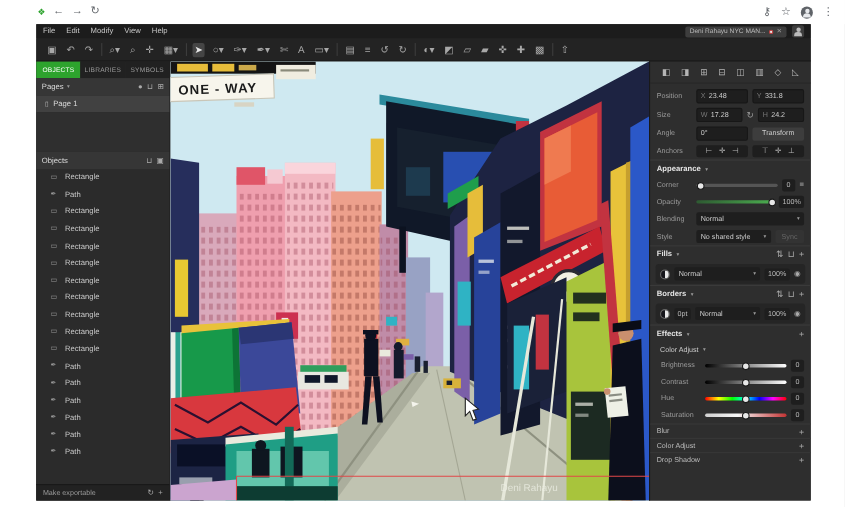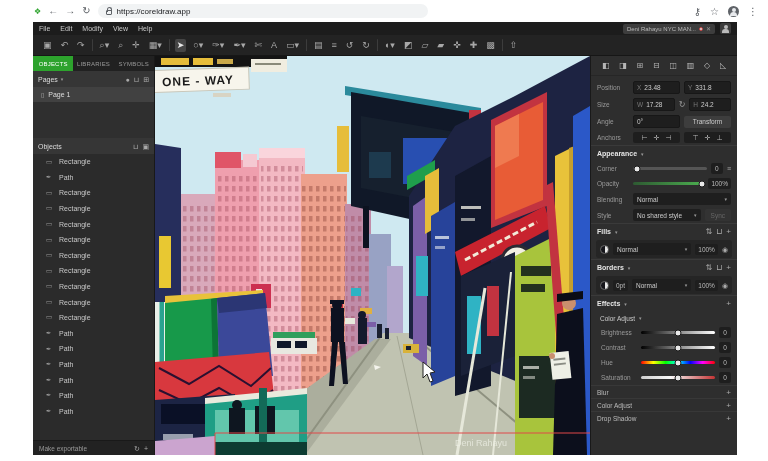--- a/index.html
+++ b/index.html
@@ -105,24 +105,20 @@
   .grouphead .lb{font-size:6.5px;color:#ccc;}
 </style>
 </head>
 <body>
 
 <div class="browser-bar">
   <span class="ext-ic">❖</span>
   <span class="nav-ic">←</span>
   <span class="nav-ic">→</span>
   <span class="nav-ic">↻</span>
-  <div class="url-pill">
-    <span class="lockshape"></span>
-    <span class="url-text">https://coreldraw.app</span>
-  </div>
   <div class="browser-right">
     <span class="b-ic">⚷</span>
     <span class="b-ic">☆</span>
     <span class="avatar-circle"></span>
     <span class="b-ic">⋮</span>
   </div>
 </div>
 
 <div class="app">
 

